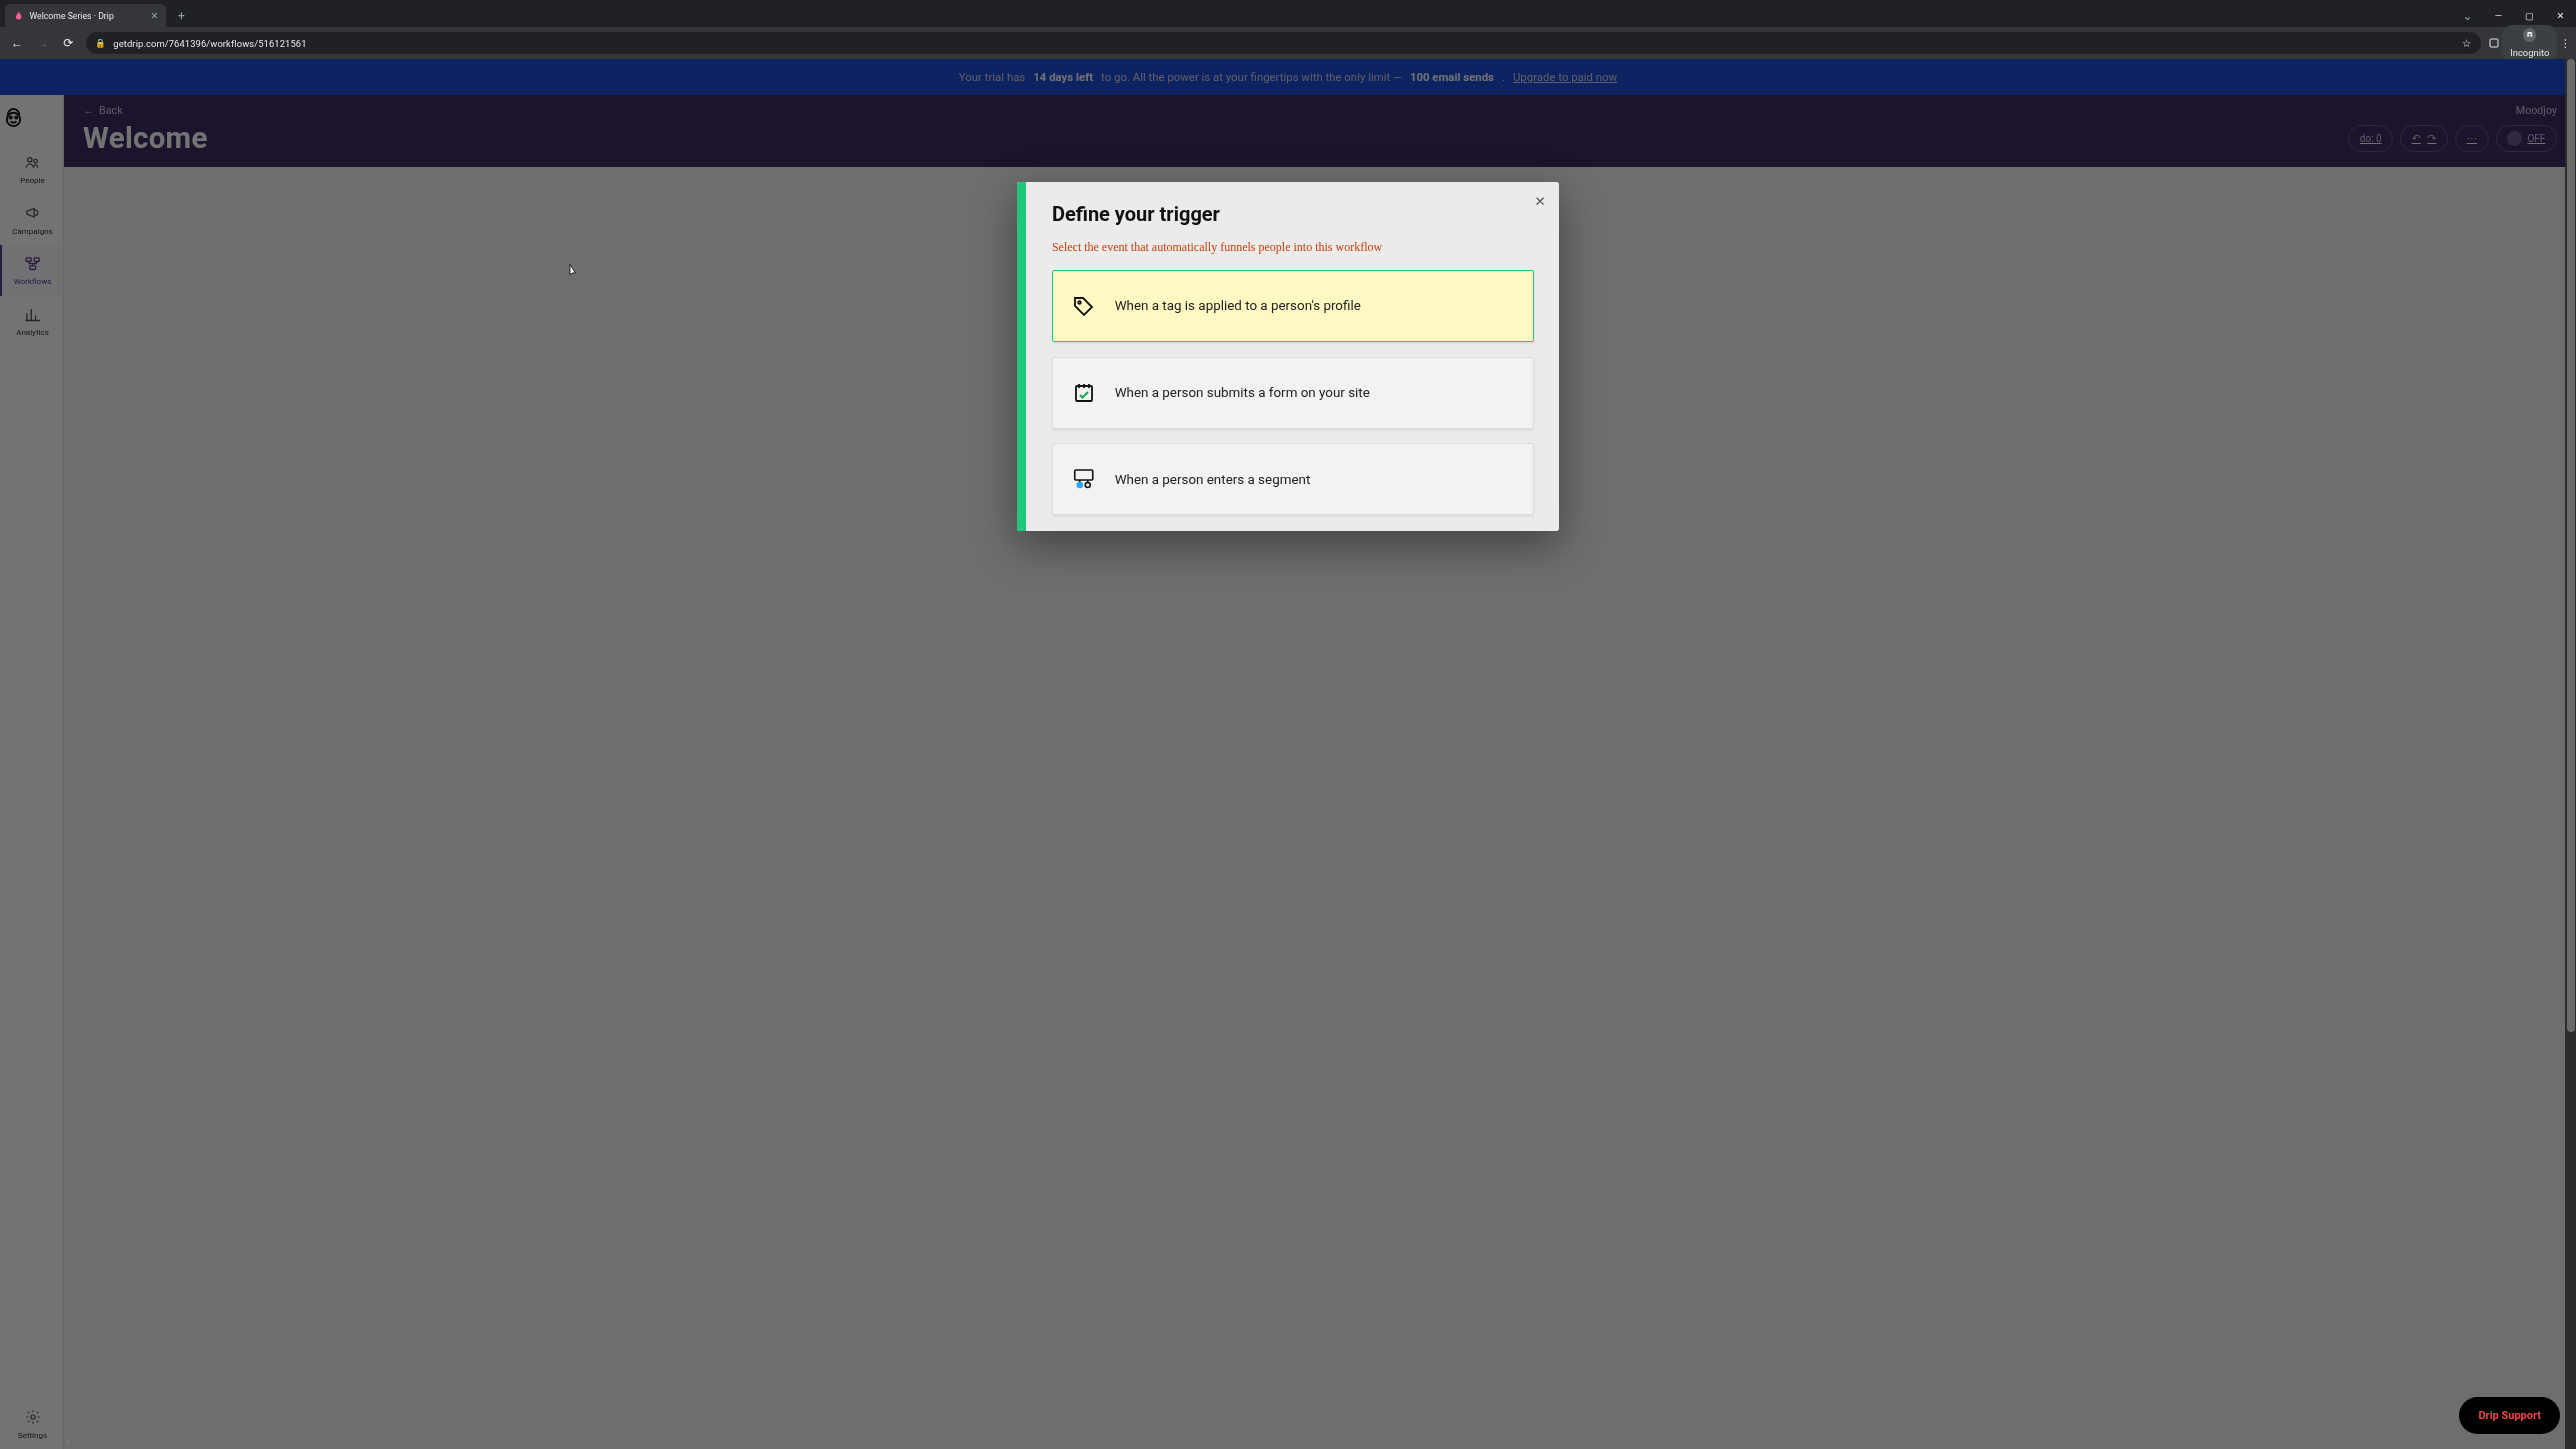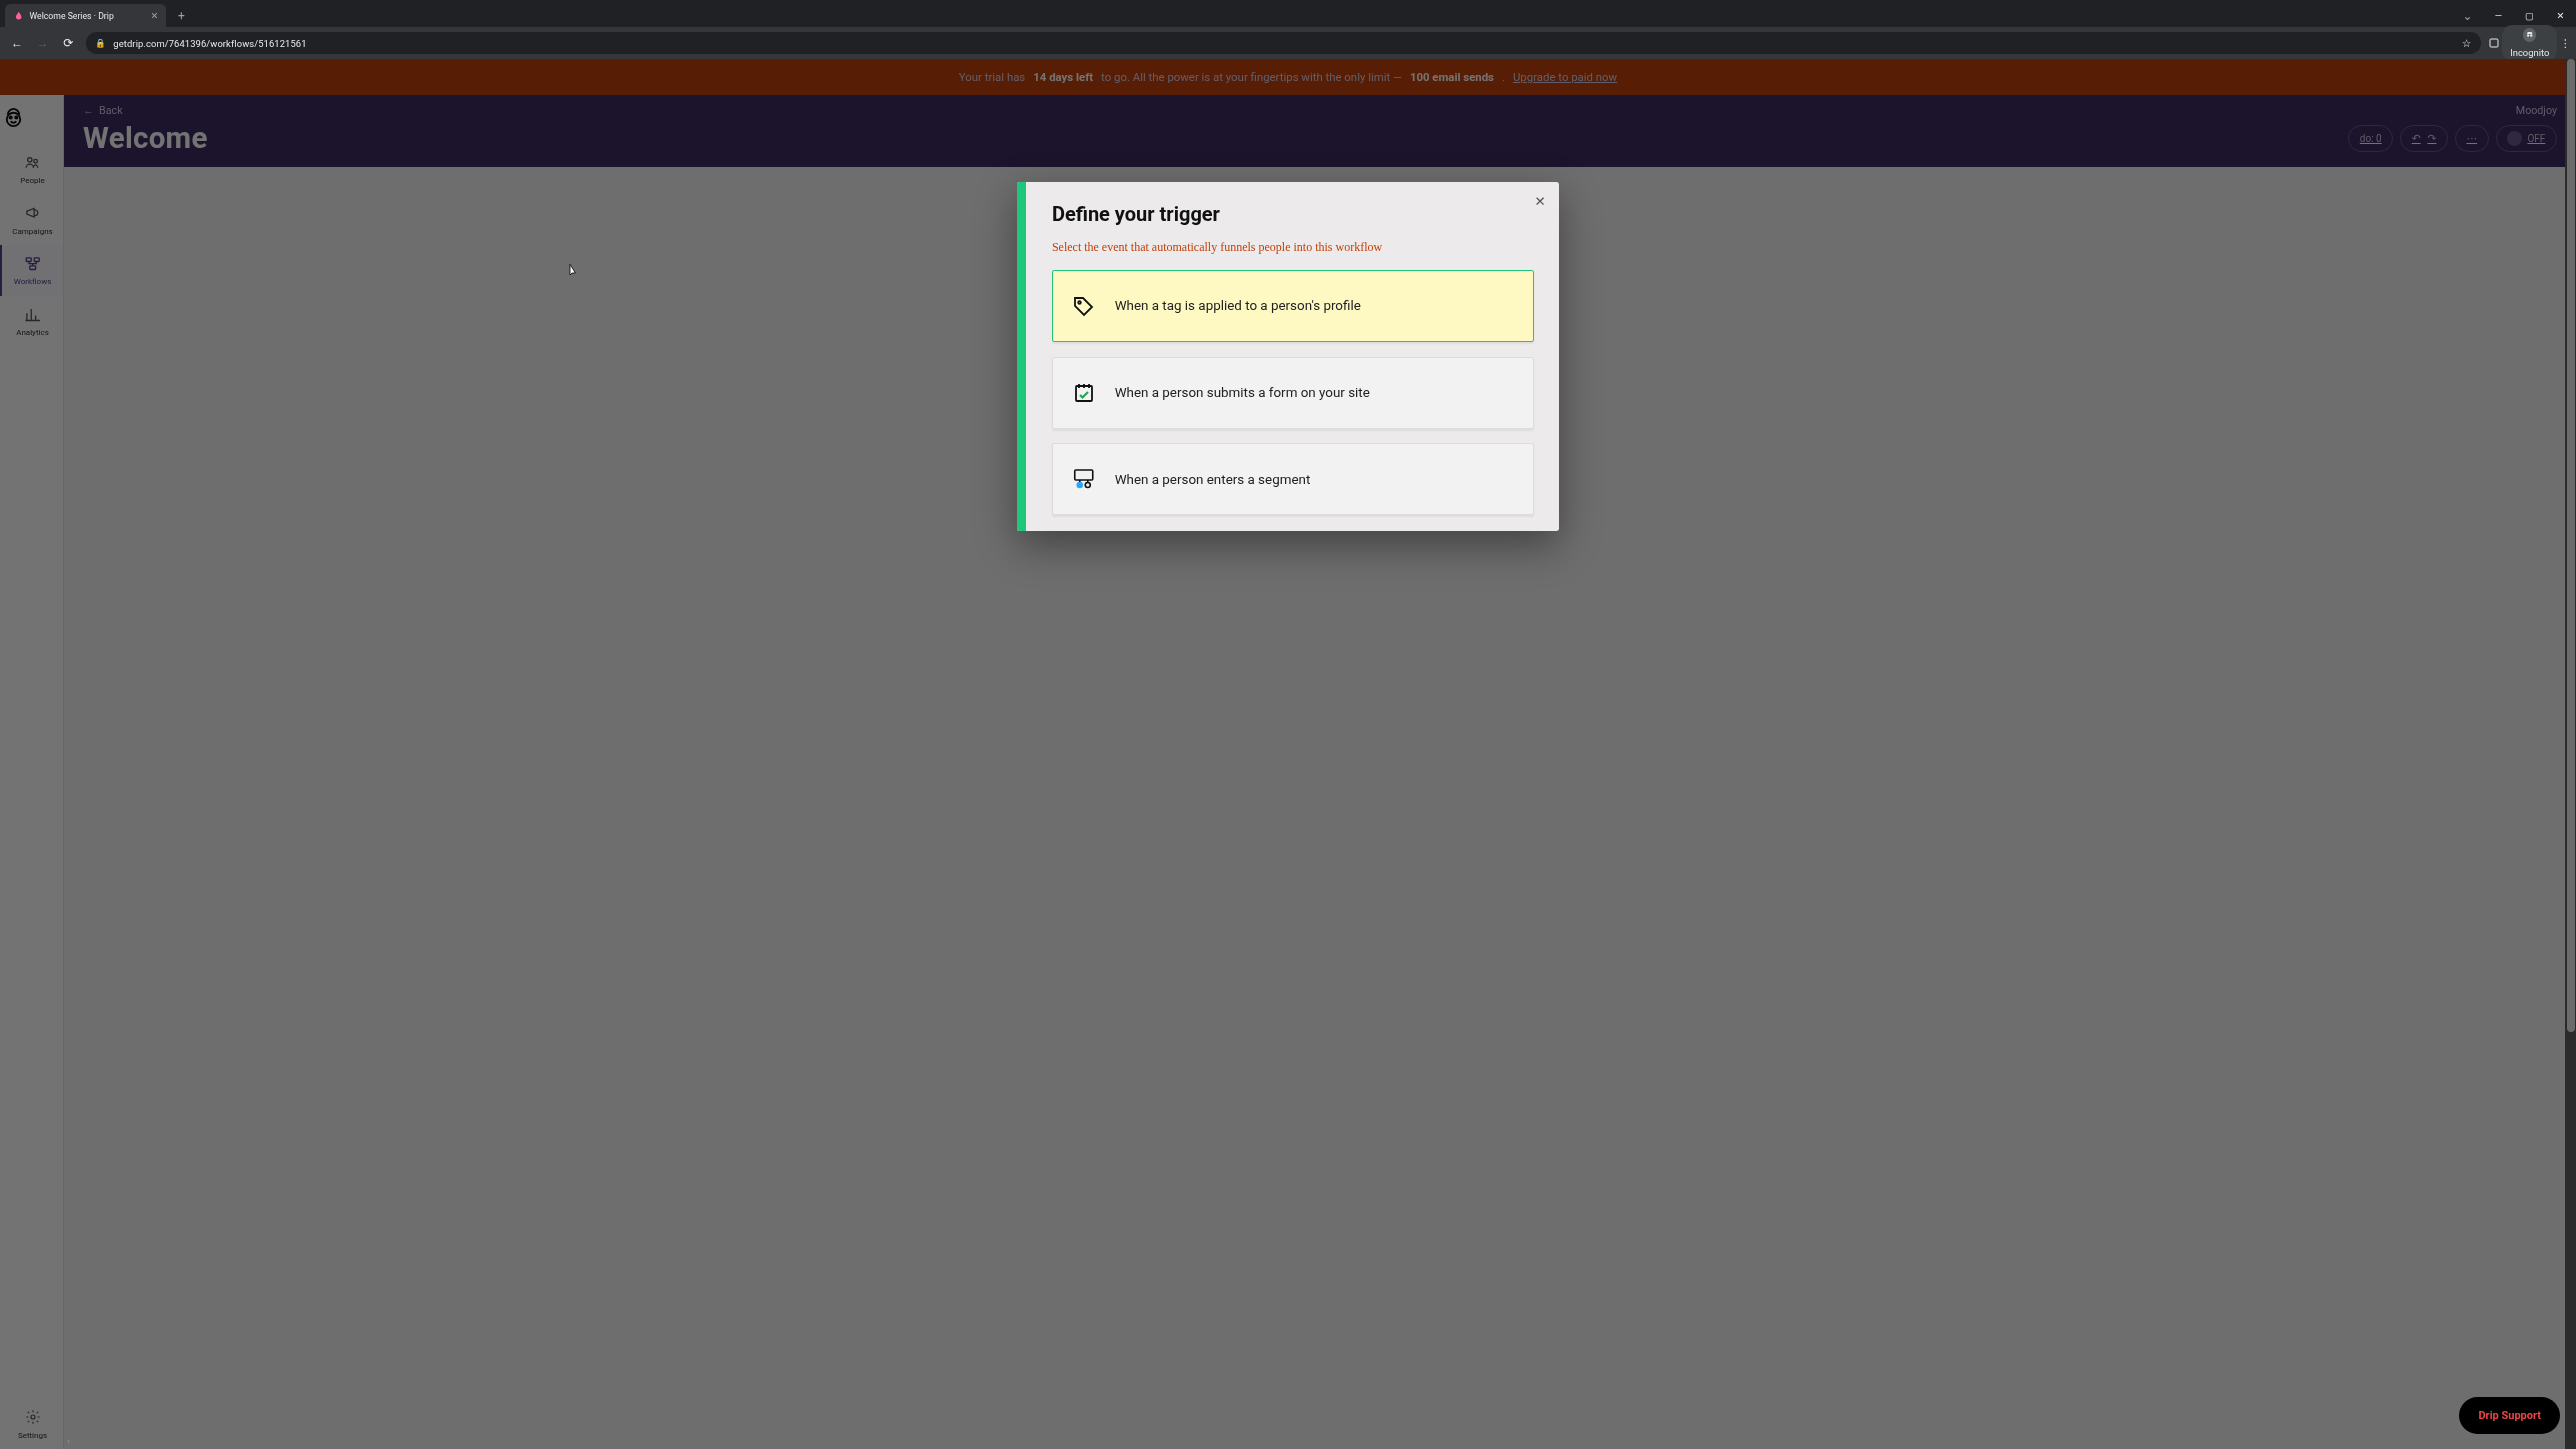--- a/index.html
+++ b/index.html
@@ -24,21 +24,21 @@
   .url { color: #e8eaed; font-size: 9.4px; letter-spacing: 0.1px; }
   .omni-right { margin-left: auto; display: flex; align-items: center; gap: 9.4px; }
   .star, .ext, .kebab { color: #e8eaed; font-size: 10.7px; cursor: pointer; }
   .incognito-badge { display: flex; align-items: center; gap: 5.4px; background: #3c4043; padding: 2.7px 8px; border-radius: 10.7px; color: #e8eaed; font-size: 9.4px; flex-direction: column; }
   .incog-icon { width: 13.4px; height: 13.4px; background: #5f6368; border-radius: 50%; display: flex; align-items: center; justify-content: center; }
 
   
   .viewport { position: absolute; top: 59px; left: 0; right: 0; bottom: 0; background: #f4f4f4; overflow: hidden; }
 
   
-  .trial-banner { height: 36px; background: #c2410c; color: #d9cfe8; display: flex; align-items: center; justify-content: center; font-size: 11.4px; gap: 8px; }
+  .trial-banner { height: 36px; background: #1d4ed8; color: #d9cfe8; display: flex; align-items: center; justify-content: center; font-size: 11.4px; gap: 8px; }
   .trial-banner .bold { font-weight: 700; color: #fff; }
   .trial-banner a { color: #d9cfe8; text-decoration: underline; cursor: pointer; }
 
   
   .sidebar { position: absolute; top: 36px; left: 0; bottom: 0; width: 64px; background: #fff; border-right: 0.7px solid #e5e5e5; display: flex; flex-direction: column; align-items: flex-start; padding-top: 9.4px; }
   .logo { width: 27px; height: 27px; margin-bottom: 12px; display: flex; align-items: center; justify-content: center; }
   .side-item { width: 100%; padding: 9.4px 0; display: flex; flex-direction: column; align-items: center; gap: 4px; font-size: 8px; color: #333; cursor: pointer; border-left: 2.7px solid transparent; }
   .side-item.active { border-left-color: #5a3e8e; color: #5a3e8e; background: #faf8ff; }
   .side-item .si-icon { width: 19px; height: 19px; display: flex; align-items: center; justify-content: center; }
   .side-spacer { flex: 1; }

